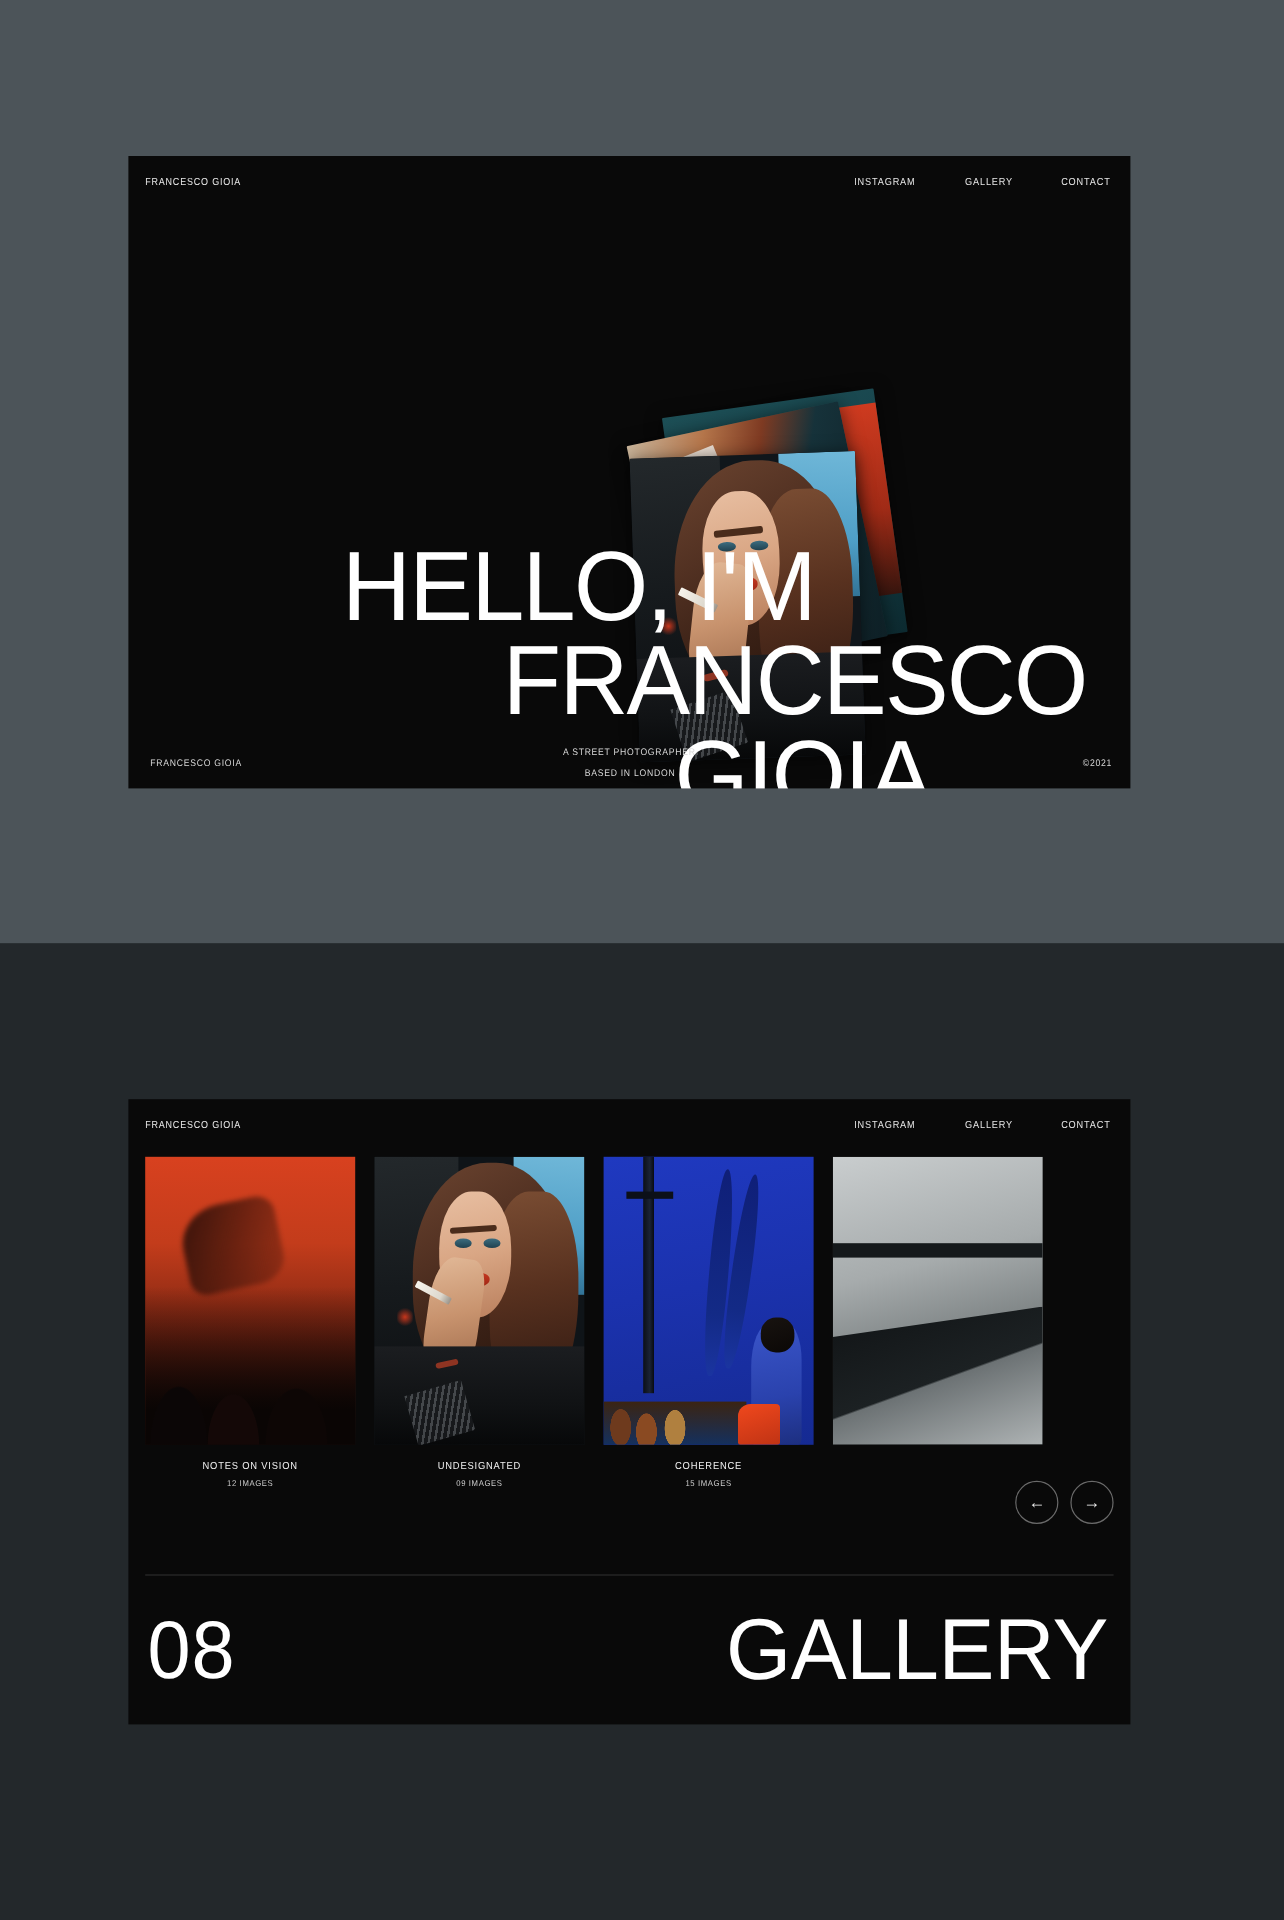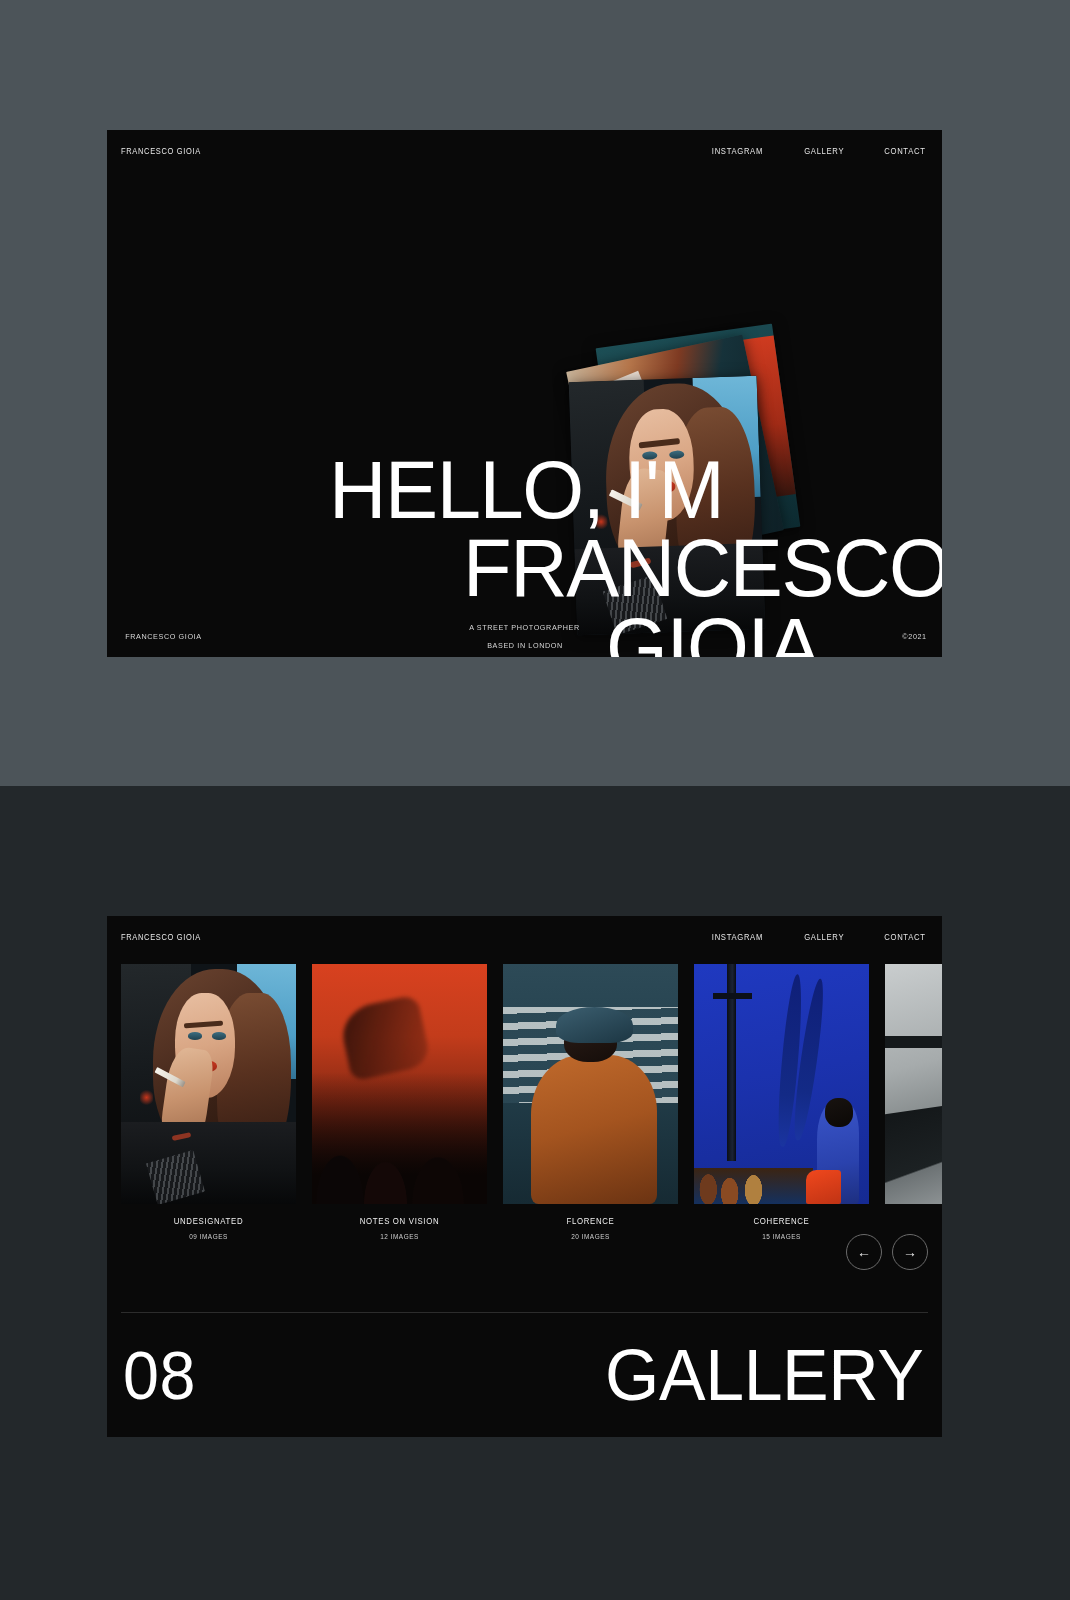--- a/index.html
+++ b/index.html
@@ -65,21 +65,21 @@
     letter-spacing: 0.09em;
     color: #e6e6e6;
     text-decoration: none;
     white-space: nowrap;
     transform: scaleX(0.9);
   }
 
   
   .hero-stage {
     position: absolute;
-    left: 0; top: 0; width: 100%; height: 100%; margin-left: 44px;
+    left: 0; top: 0; width: 100%; height: 100%;
   }
 
   .collage { position: absolute; left: 412px; top: 205px; width: 240px; height: 300px; }
 
   .card {
     position: absolute;
     border-radius: 1px;
     box-shadow: 0 2px 14px rgba(0,0,0,.55);
   }
   .card-back-a {
@@ -466,20 +466,31 @@
       <nav class="nav">
         <a class="nav-link" href="#">INSTAGRAM</a>
         <a class="nav-link" href="#">GALLERY</a>
         <a class="nav-link" href="#">CONTACT</a>
       </nav>
     </div>
 
     <div class="gal-strip">
 
       <div class="gal-card">
+        <div class="gal-thumb t1">
+          <div class="trumpet"></div>
+          <div class="sil"></div>
+        </div>
+        <div class="gal-meta">
+          <span class="gal-title">NOTES ON VISION</span>
+          <span class="gal-count">12 IMAGES</span>
+        </div>
+      </div>
+
+      <div class="gal-card">
         <div class="gal-thumb t2">
           <div class="ph">
             <div class="ph-street"></div>
             <div class="ph-sky"></div>
             <div class="ph-streetlight"></div>
             <div class="ph-hair"></div>
             <div class="ph-hair-r"></div>
             <div class="ph-face"></div>
             <div class="ph-brow"></div>
             <div class="ph-eye"></div>
@@ -491,43 +502,20 @@
             <div class="ph-zip"></div>
             <div class="ph-band"></div>
           </div>
         </div>
         <div class="gal-meta">
           <span class="gal-title">UNDESIGNATED</span>
           <span class="gal-count">09 IMAGES</span>
         </div>
       </div>
 
-      <div class="gal-card">
-        <div class="gal-thumb t1">
-          <div class="trumpet"></div>
-          <div class="sil"></div>
-        </div>
-        <div class="gal-meta">
-          <span class="gal-title">NOTES ON VISION</span>
-          <span class="gal-count">12 IMAGES</span>
-        </div>
-      </div>
-
-      <div class="gal-card">
-        <div class="gal-thumb t3">
-          <div class="zebra"></div>
-          <div class="hoodie"></div>
-          <div class="head"></div>
-          <div class="cap"></div>
-        </div>
-        <div class="gal-meta">
-          <span class="gal-title">FLORENCE</span>
-          <span class="gal-count">20 IMAGES</span>
-        </div>
-      </div>
 
       <div class="gal-card">
         <div class="gal-thumb t4">
           <div class="shadow1"></div>
           <div class="shadow2 shadow1"></div>
           <div class="pole"></div>
           <div class="arm"></div>
           <div class="person"></div>
           <div class="person-head"></div>
           <div class="fruit"></div>

